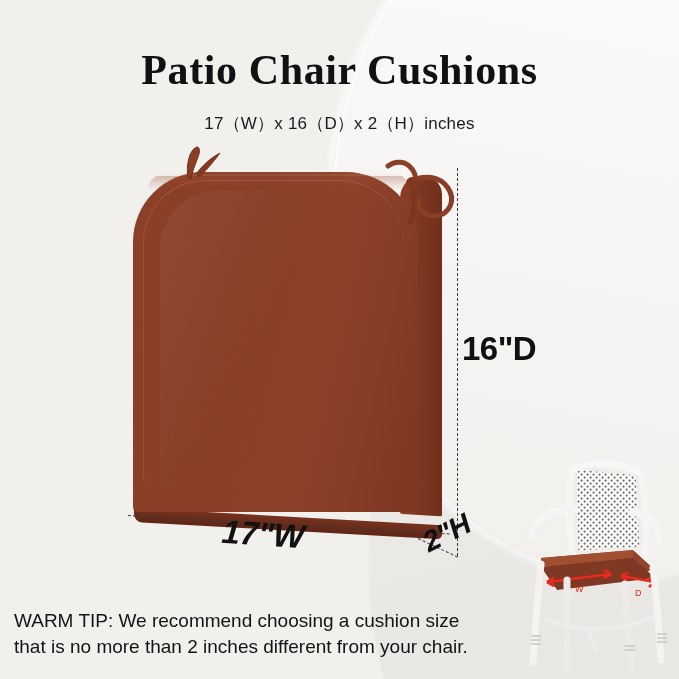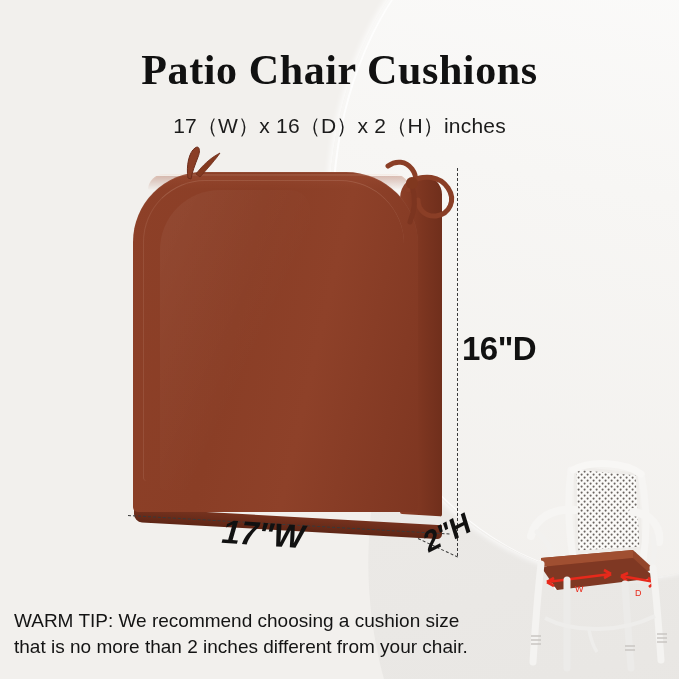--- a/index.html
+++ b/index.html
@@ -70,21 +70,21 @@
     color: #111111;
     line-height: 1.05;
   }
   .subtitle {
     position: absolute;
     left: 0;
     right: 0;
     top: 112px;
     text-align: center;
     font-family: "Liberation Sans", sans-serif;
-    font-size: 21px;
+    font-size: 17px;
     color: #1b1b1b;
     letter-spacing: 0.2px;
   }
 
   
   .cushion-wrap {
     position: absolute;
     left: 120px;
     top: 150px;
     width: 360px;

